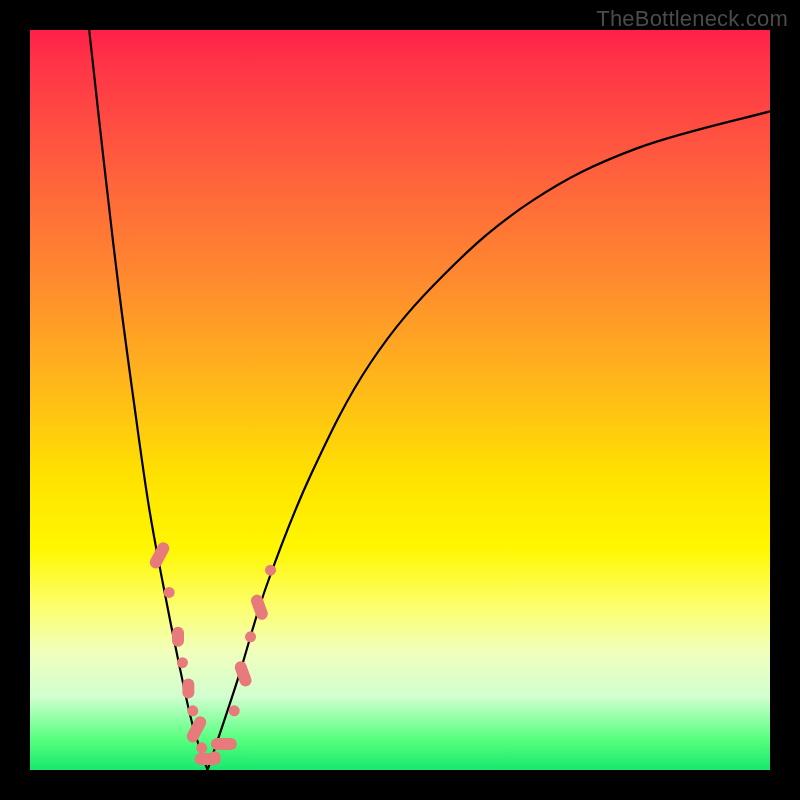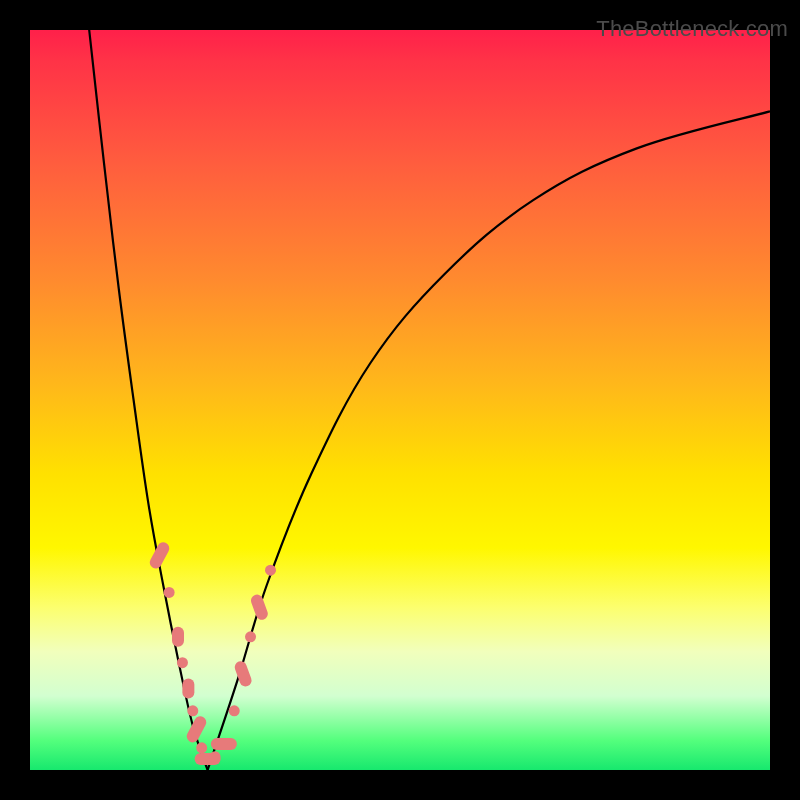--- a/index.html
+++ b/index.html
@@ -27,21 +27,21 @@
       #fff700 70%,
       #fcff6e 78%,
       #f1ffbc 84%,
       #d2ffd0 90%,
       #54ff7d 96%,
       #17e86e 100%
     );
   }
   .watermark {
     position: absolute;
-    top: 16px;
+    top: 6px;
     right: 12px;
     color: #4b4b4b;
     font-size: 22px;
     font-weight: 500;
     letter-spacing: 0.2px;
     z-index: 20;
   }
   svg.curves {
     position: absolute;
     left: 0;

